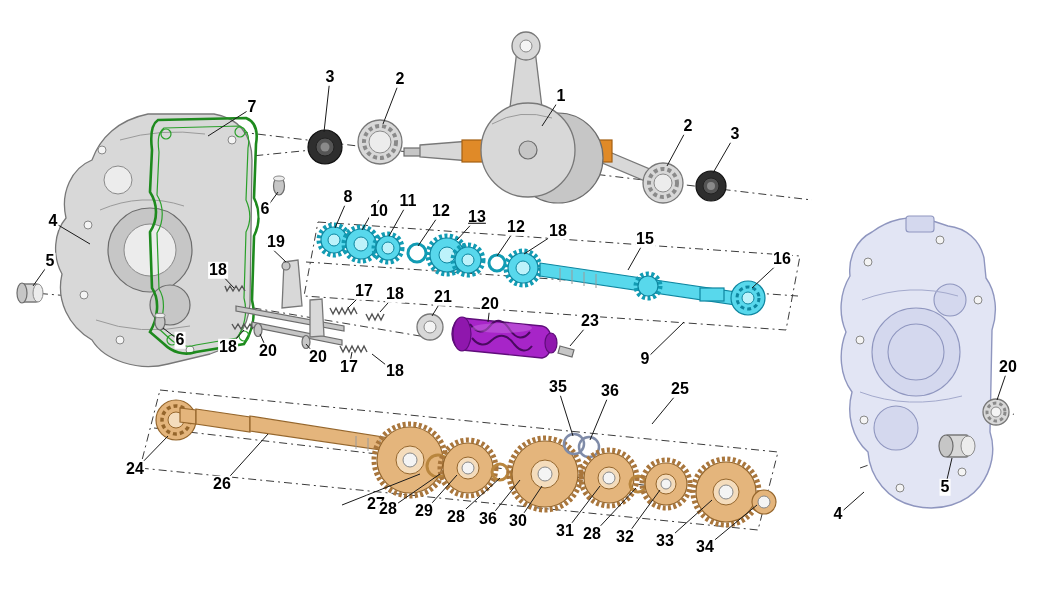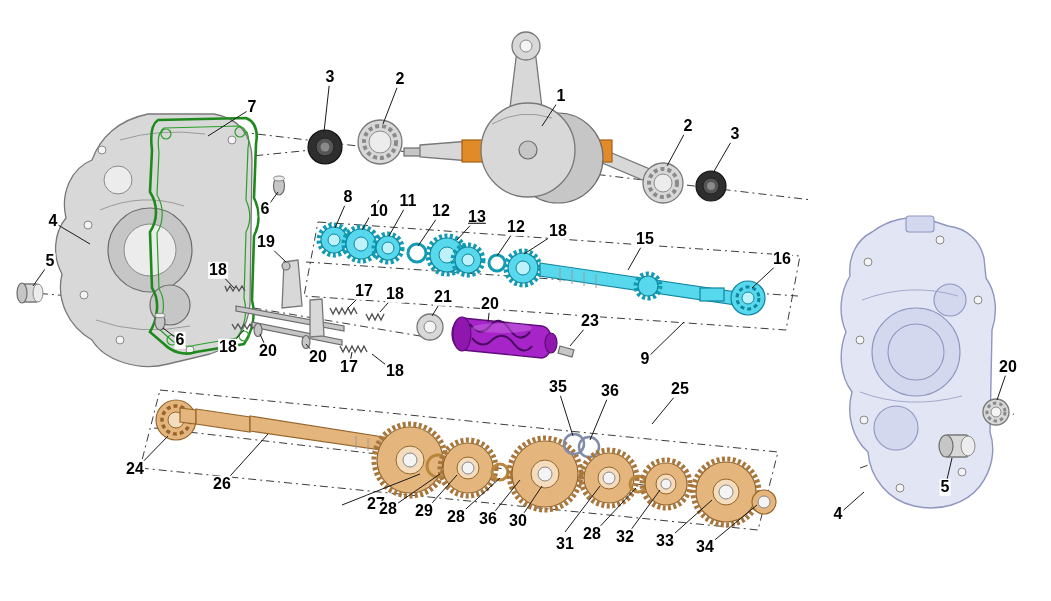--- a/index.html
+++ b/index.html
@@ -367,37 +367,37 @@
       <div class="callout" style="left: 477px; top: 218px; text-decoration: underline;">13</div>
       <div class="callout" style="left: 558px; top: 232px;">18</div>
       <div class="callout" style="left: 645px; top: 240px;">15</div>
       <div class="callout" style="left: 782px; top: 260px;">16</div>
       <div class="callout" style="left: 364px; top: 292px;">17</div>
       <div class="callout" style="left: 349px; top: 368px;">17</div>
       <div class="callout" style="left: 218px; top: 271px;">18</div>
       <div class="callout" style="left: 395px; top: 295px;">18</div>
       <div class="callout" style="left: 228px; top: 348px;">18</div>
       <div class="callout" style="left: 395px; top: 372px;">18</div>
-      <div class="callout" style="left: 266px; top: 243px;">19</div>
+      <div class="callout" style="left: 276px; top: 243px;">19</div>
       <div class="callout" style="left: 268px; top: 352px;">20</div>
       <div class="callout" style="left: 318px; top: 358px;">20</div>
       <div class="callout" style="left: 1008px; top: 368px;">20</div>
       <div class="callout" style="left: 443px; top: 298px;">21</div>
       <div class="callout" style="left: 490px; top: 305px;">20</div>
       <div class="callout" style="left: 590px; top: 322px;">23</div>
       <div class="callout" style="left: 135px; top: 470px;">24</div>
       <div class="callout" style="left: 680px; top: 390px;">25</div>
       <div class="callout" style="left: 222px; top: 485px;">26</div>
       <div class="callout" style="left: 330px; top: 505px; margin-left: 46px;">27</div>
       <div class="callout" style="left: 388px; top: 510px;">28</div>
       <div class="callout" style="left: 456px; top: 518px;">28</div>
       <div class="callout" style="left: 592px; top: 535px;">28</div>
       <div class="callout" style="left: 424px; top: 512px;">29</div>
       <div class="callout" style="left: 518px; top: 522px;">30</div>
-      <div class="callout" style="left: 565px; top: 532px; margin-top: 13px;">31</div>
+      <div class="callout" style="left: 565px; top: 532px;">31</div>
       <div class="callout" style="left: 625px; top: 538px;">32</div>
       <div class="callout" style="left: 665px; top: 542px;">33</div>
       <div class="callout" style="left: 705px; top: 548px;">34</div>
       <div class="callout" style="left: 558px; top: 388px;">35</div>
       <div class="callout" style="left: 610px; top: 392px;">36</div>
       <div class="callout" style="left: 488px; top: 520px;">36</div>
     </div>
 
 </div>
 

